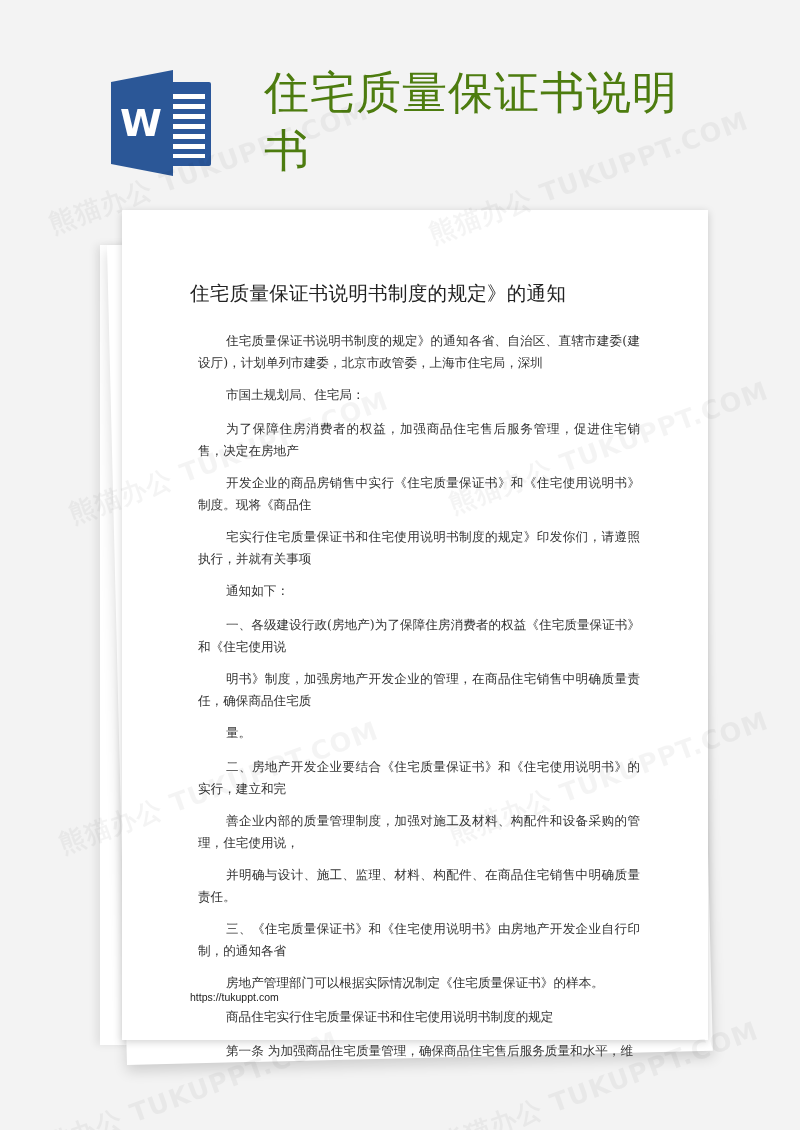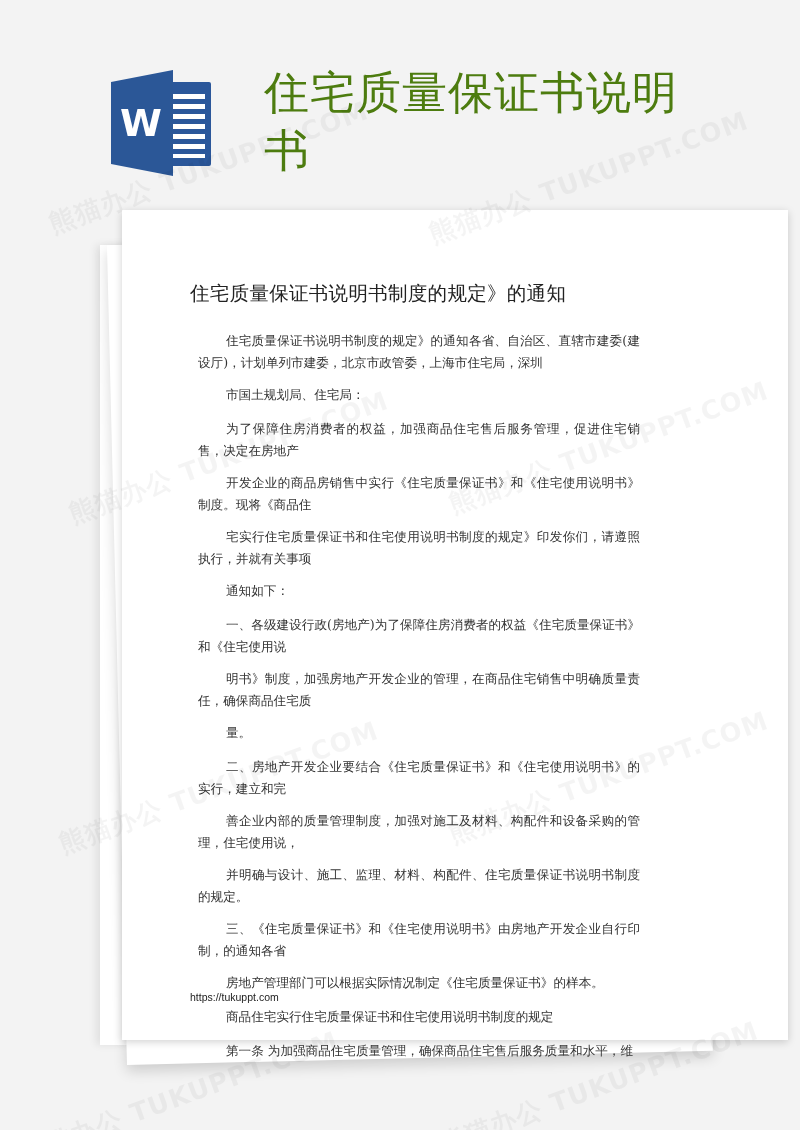--- a/index.html
+++ b/index.html
@@ -19,21 +19,21 @@
   .back-sheet {
     position: absolute; left: 127px; top: 245px; width: 586px; height: 820px;
     background: #fff; transform: rotate(-1.4deg); transform-origin: 0 100%;
     box-shadow: 0 6px 14px rgba(0,0,0,0.16);
   }
   .back-sheet2 {
     position: absolute; left: 100px; top: 245px; width: 30px; height: 800px;
     background: #fff; box-shadow: -4px 0 8px rgba(0,0,0,0.08);
   }
   .page {
-    position: absolute; left: 122px; top: 210px; width: 666px; height: 830px;
+    position: absolute; left: 122px; top: 210px; width: 586px; height: 830px;
     background: #fff; box-shadow: 0 2px 8px rgba(0,0,0,0.18);
   }
   .doc-title {
     position: absolute; left: 68px; top: 70px; margin: 0;
     font-family: "DejaVu Sans", "Liberation Sans", sans-serif;
     font-size: 19.5px; font-weight: normal; color: #222; letter-spacing: 0.3px;
     white-space: nowrap;
   }
   .body-text {
     position: absolute; left: 68px; top: 120px; width: 450px;
@@ -85,21 +85,21 @@
     <p class="para single">市国土规划局、住宅局：</p>
     <p class="para">为了保障住房消费者的权益，加强商品住宅售后服务管理，促进住宅销售，决定在房地产</p>
     <p class="para">开发企业的商品房销售中实行《住宅质量保证书》和《住宅使用说明书》制度。现将《商品住</p>
     <p class="para">宅实行住宅质量保证书和住宅使用说明书制度的规定》印发你们，请遵照执行，并就有关事项</p>
     <p class="para single">通知如下：</p>
     <p class="para">一、各级建设行政(房地产)为了保障住房消费者的权益《住宅质量保证书》和《住宅使用说</p>
     <p class="para">明书》制度，加强房地产开发企业的管理，在商品住宅销售中明确质量责任，确保商品住宅质</p>
     <p class="para single">量。</p>
     <p class="para">二、房地产开发企业要结合《住宅质量保证书》和《住宅使用说明书》的实行，建立和完</p>
     <p class="para">善企业内部的质量管理制度，加强对施工及材料、构配件和设备采购的管理，住宅使用说，</p>
-    <p class="para">并明确与设计、施工、监理、材料、构配件、住宅质量保证书说明书制度的规定。</p>
+    <p class="para">并明确与设计、施工、监理、材料、构配件、在商品住宅销售中明确质量责任。</p>
     <p class="para">三、《住宅质量保证书》和《住宅使用说明书》由房地产开发企业自行印制，的通知各省</p>
     <p class="para single">房地产管理部门可以根据实际情况制定《住宅质量保证书》的样本。</p>
     <p class="para single">商品住宅实行住宅质量保证书和住宅使用说明书制度的规定</p>
     <p class="para single">第一条 为加强商品住宅质量管理，确保商品住宅售后服务质量和水平，维</p>
   </div>
   <div class="footer-url">https://tukuppt.com</div>
 </div>
 
 <div class="watermark" style="left:40px; top:150px;">熊猫办公 TUKUPPT.COM</div>
 <div class="watermark" style="left:420px; top:160px;">熊猫办公 TUKUPPT.COM</div>

